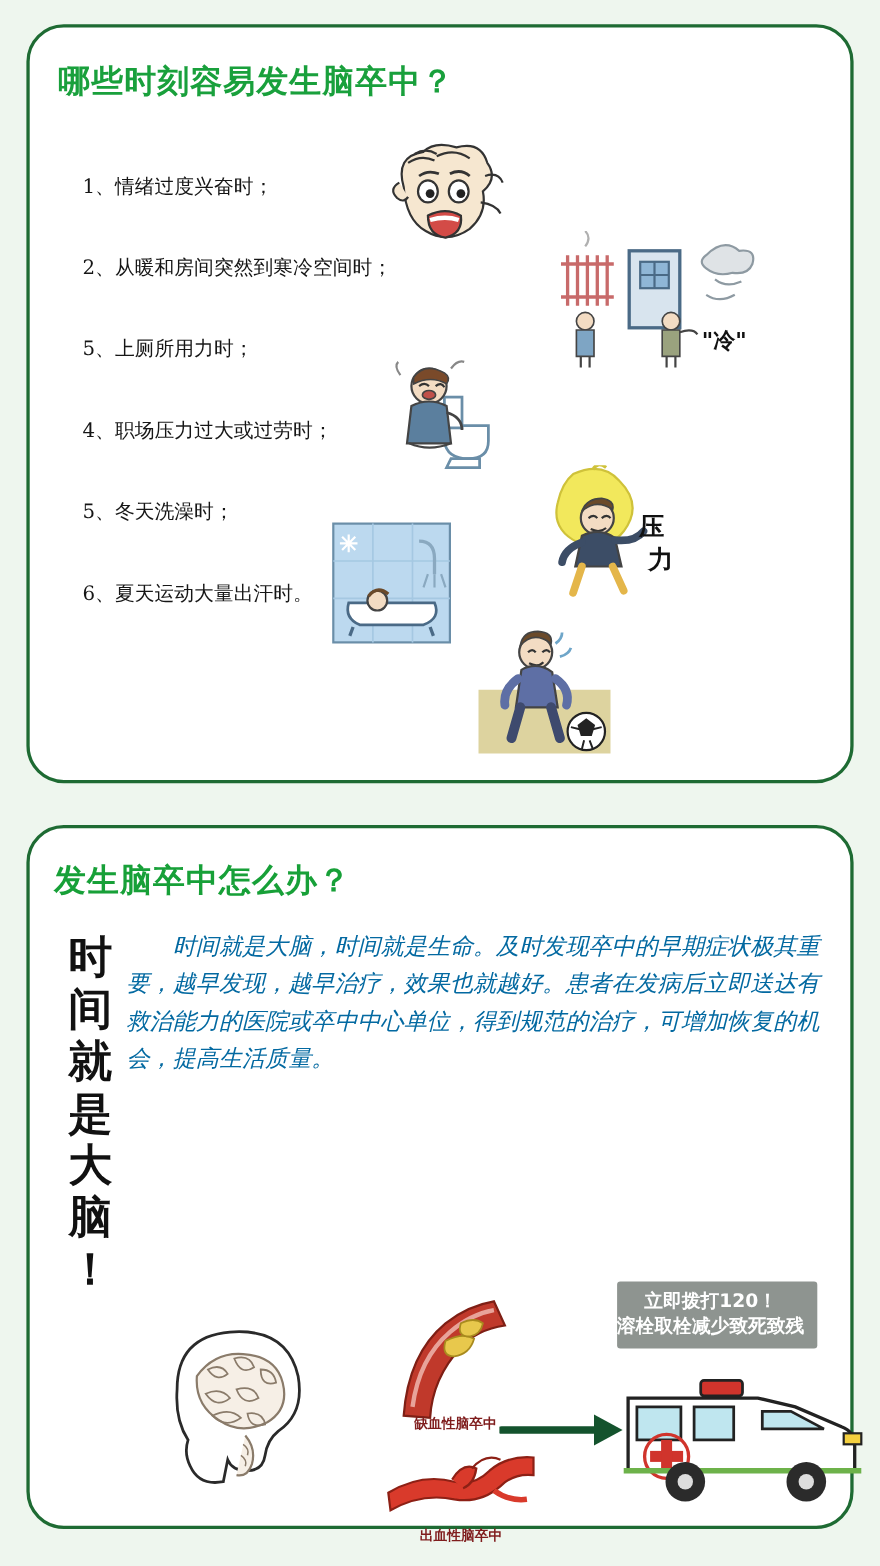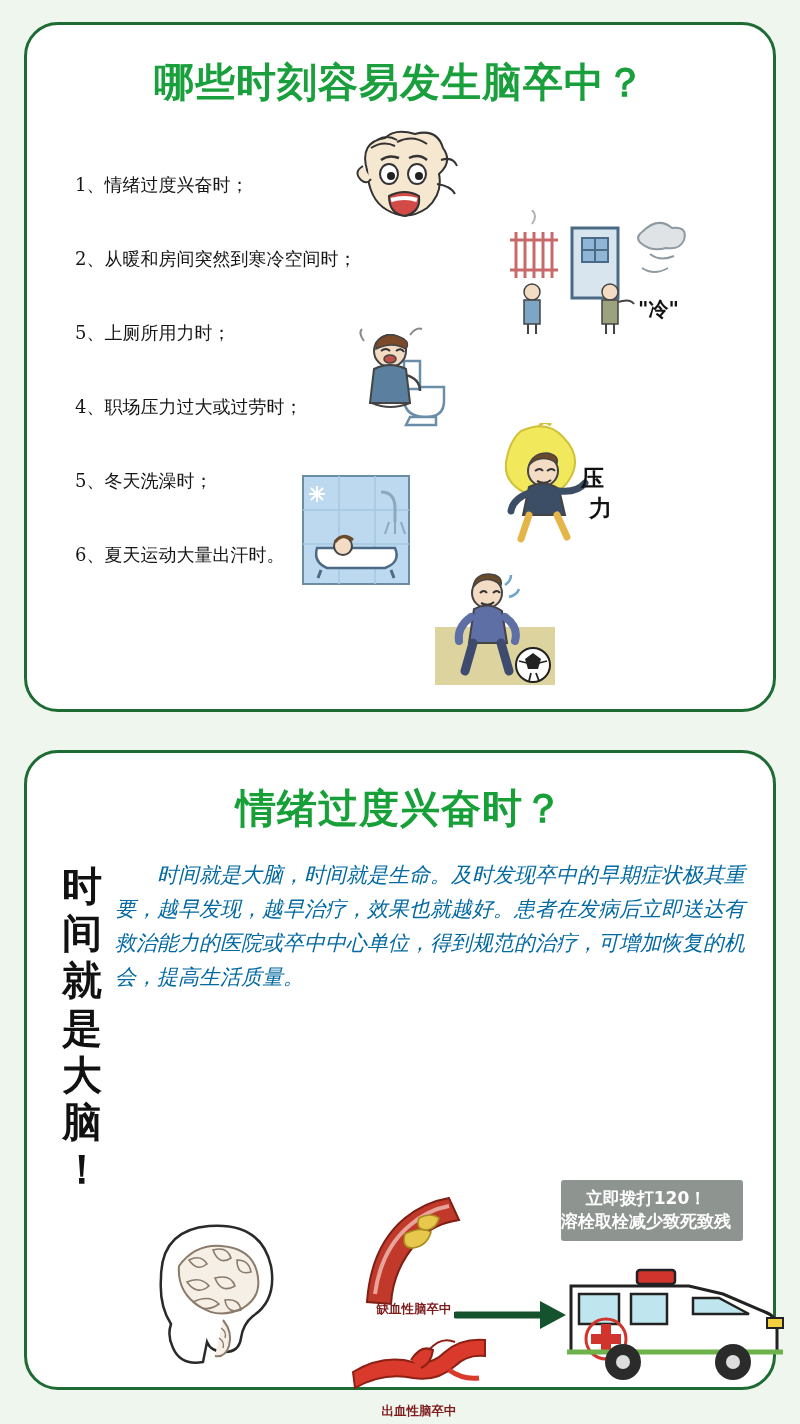--- a/index.html
+++ b/index.html
@@ -37,23 +37,22 @@
     padding: 30px 26px 20px 26px;
   }
 
   .card-bottom {
     margin-top: 38px;
     height: 640px;
     padding: 28px 22px 18px 22px;
   }
 
   .card-title {
-    text-align: center;
     color: #19a03c;
-    font-size: 40px;
+    font-size: 29px;
     font-weight: bold;
     letter-spacing: 1px;
     font-family: "DejaVu Sans", "Liberation Sans", sans-serif;
   }
   .card-title.t2 { color: #17a038; }
 
   
   .list {
     position: relative;
     margin-top: 38px;
@@ -278,21 +277,21 @@
         <circle cx="108" cy="100" r="17" fill="#fff" stroke="#222" stroke-width="2"></circle>
         <path d="M108 88 l8 6 -3 10 h-10 l-3 -10z" fill="#222"></path>
         <path d="M94 96 l8 2 M122 96 l-8 2 M104 116 l2 -8 M114 116 l-3 -8" stroke="#222" stroke-width="1.8"></path>
       </svg>
     </div>
 
   </div>
 
   <div class="card card-bottom">
 
-    <div class="card-title t2">情绪过度兴奋时？</div>
+    <div class="card-title t2">发生脑卒中怎么办？</div>
 
     <div class="body-wrap">
       <div class="vertical-phrase">
         <span>时</span>
         <span>间</span>
         <span>就</span>
         <span>是</span>
         <span>大</span>
         <span>脑</span>
         <span>！</span>

